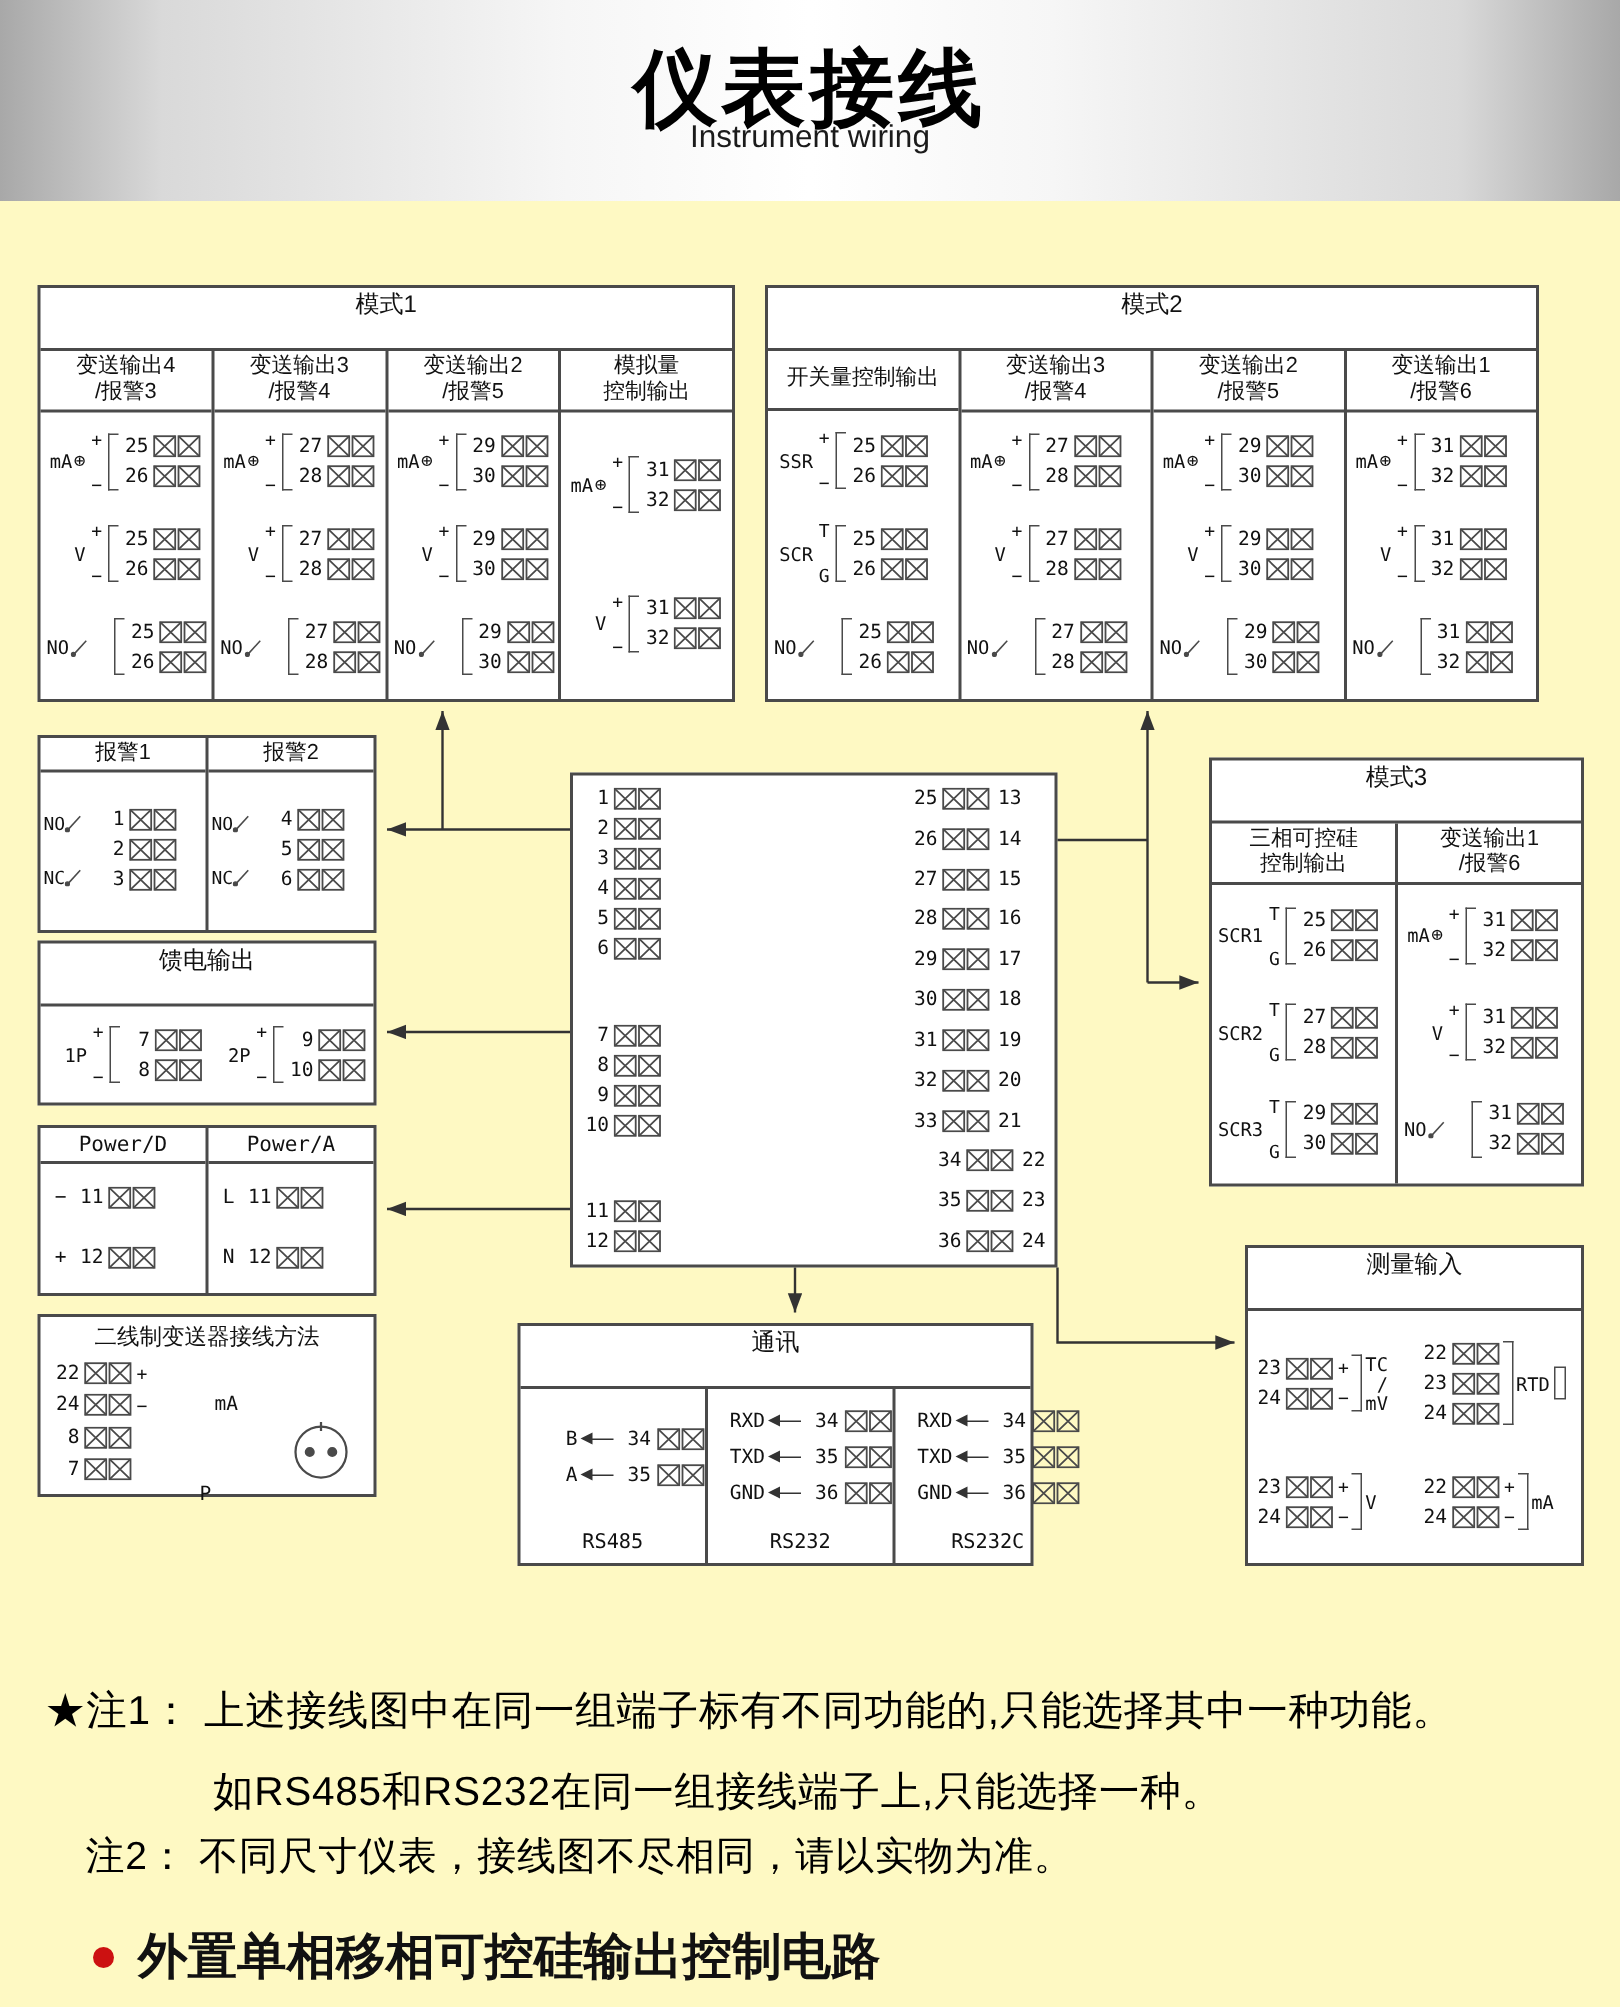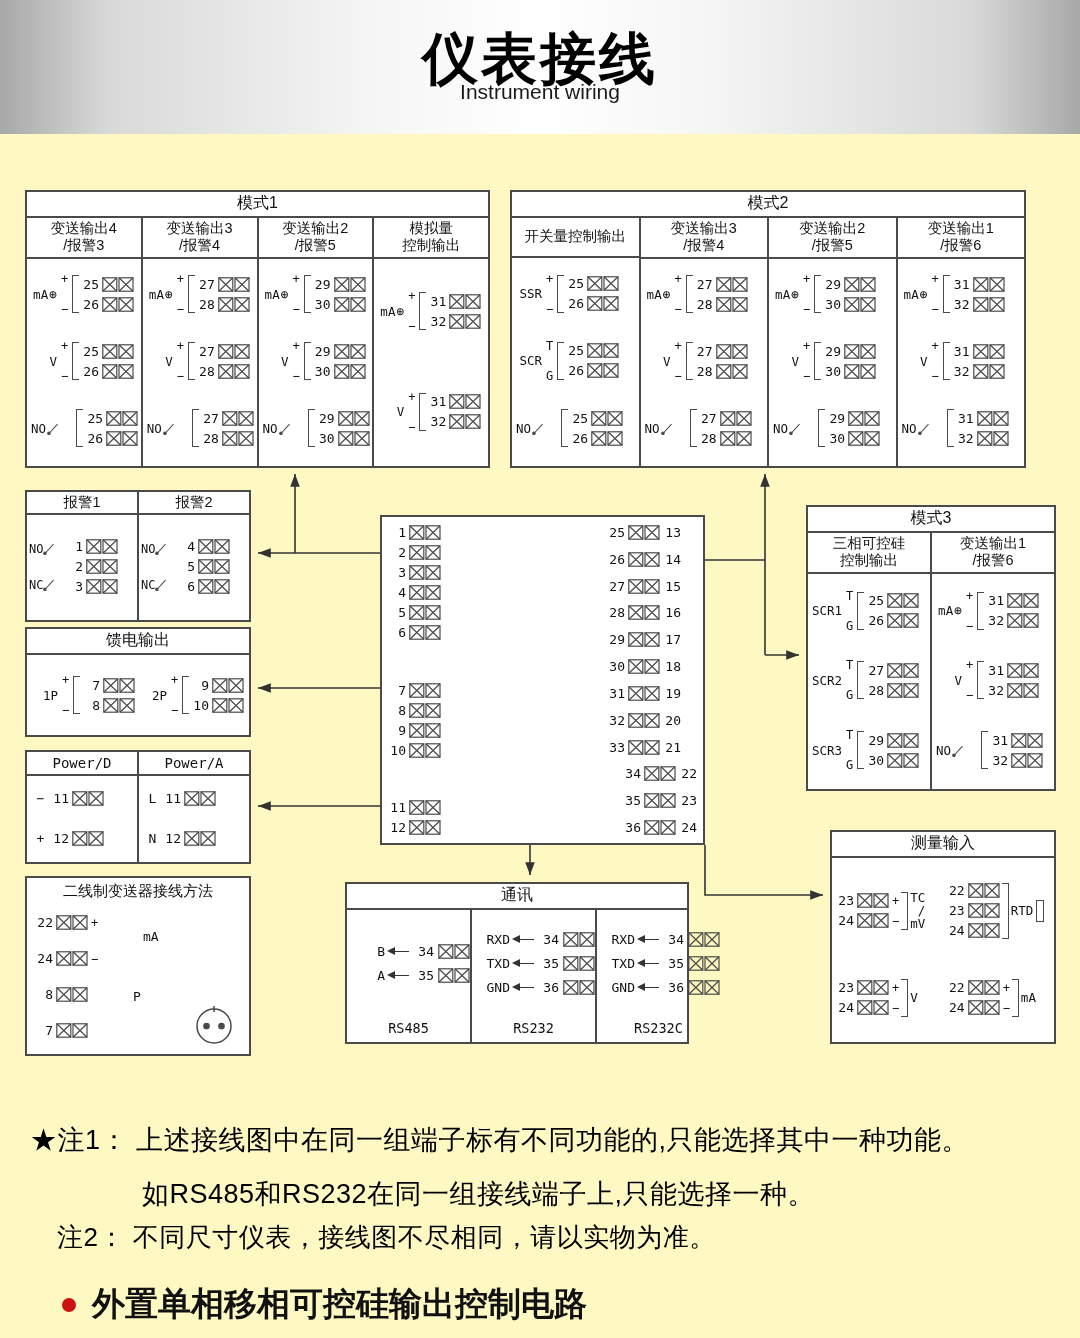--- a/index.html
+++ b/index.html
@@ -7,21 +7,21 @@
   .page{position:relative;width:1080px;height:1338px;background:#fef9c3;overflow:hidden;
         font-family:"Liberation Sans",sans-serif;color:#111}
   
   .hero{position:absolute;left:0;top:0;width:1080px;height:134px;
         background:linear-gradient(90deg,#a8a8a8 0%,#d9d9d9 10%,#f6f6f6 35%,#ffffff 50%,#f6f6f6 65%,#d9d9d9 90%,#a8a8a8 100%);
         display:flex;flex-direction:column;align-items:center;justify-content:center}
   .hero h1{font-size:56px;font-weight:800;letter-spacing:3px;color:#000;line-height:1.05}
   .hero .sub{font-size:21px;color:#1b1b1b;margin-top:-9px}
   
   .box{position:absolute;background:#fff;border:2px solid #4a4a4a;display:flex;flex-direction:column}
-  .mtitle{text-align:center;font-size:16px;padding:1px 0 2px;border-bottom:2px solid #4a4a4a;flex:none}
+  .mtitle{text-align:center;font-size:16px;padding:1px 0 18px;border-bottom:2px solid #4a4a4a;flex:none}
   .mcols{display:flex;flex:1;min-height:0}
   .mcol{flex:1;display:flex;flex-direction:column;border-right:2px solid #4a4a4a;min-width:0}
   .mcol:last-child{border-right:none}
   .mhead{text-align:center;font-size:14.5px;line-height:1.2;padding:2px 0;border-bottom:2px solid #4a4a4a;
          min-height:40px;display:flex;flex-direction:column;justify-content:center;flex:none}
   .mbody{flex:1;display:flex;flex-direction:column;justify-content:space-around;padding:2px 2px 4px 4px}
   
   .grp{display:flex;align-items:center;gap:2px}
   .gl{display:flex;align-items:center;gap:1px;min-width:26px;justify-content:flex-end;
       font-family:"DejaVu Sans Mono",monospace;font-size:12.5px}
@@ -46,21 +46,21 @@
   .cgrp{display:flex;flex-direction:column;gap:5px}
   .cright{display:flex;flex-direction:column;justify-content:space-between}
   .cright .trow.ind{margin-left:16px}
   
   #mode1{left:25px;top:190px;width:465px;height:278px}
   #mode2{left:510px;top:190px;width:516px;height:278px}
   #mode3{left:806px;top:505px;width:250px;height:286px}
   #alarm{left:25px;top:490px;width:226px;height:132px}
   #feed{left:25px;top:627px;width:226px;height:110px}
   #power{left:25px;top:750px;width:226px;height:114px}
-  #twowire{left:25px;top:876px;width:226px;height:180px}
+  #twowire{left:25px;top:876px;width:226px;height:122px}
   #measure{left:830px;top:830px;width:226px;height:214px}
   #comm{left:345px;top:882px;width:344px;height:162px}
   
   #alarm .mhead{min-height:22px}
   .abody{display:flex;flex:1;align-items:center;padding:2px 0 4px 2px;gap:2px}
   .agut{display:flex;flex-direction:column;justify-content:space-around;height:72px;width:34px;
         font-family:"DejaVu Sans Mono",monospace;font-size:12px}
   .aln{display:flex;align-items:center}
   
   .fbody{display:flex;flex:1;align-items:center;justify-content:space-around;padding:2px}

